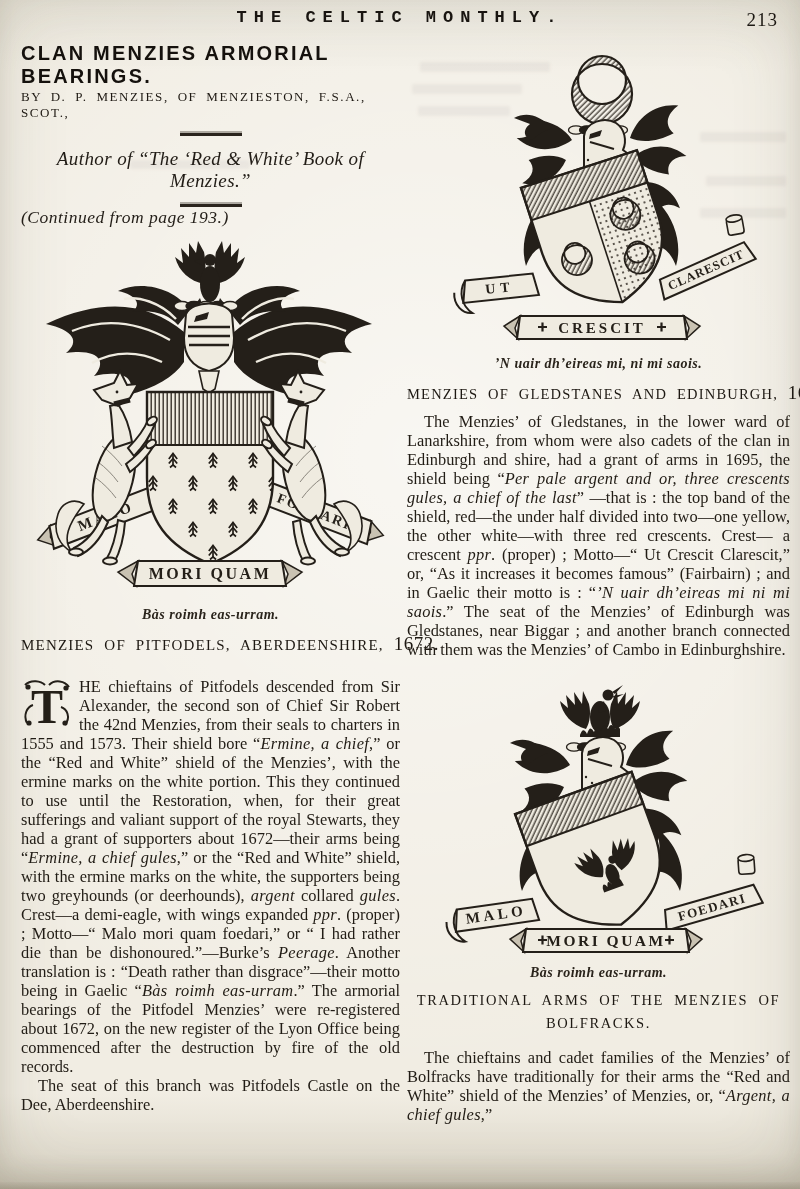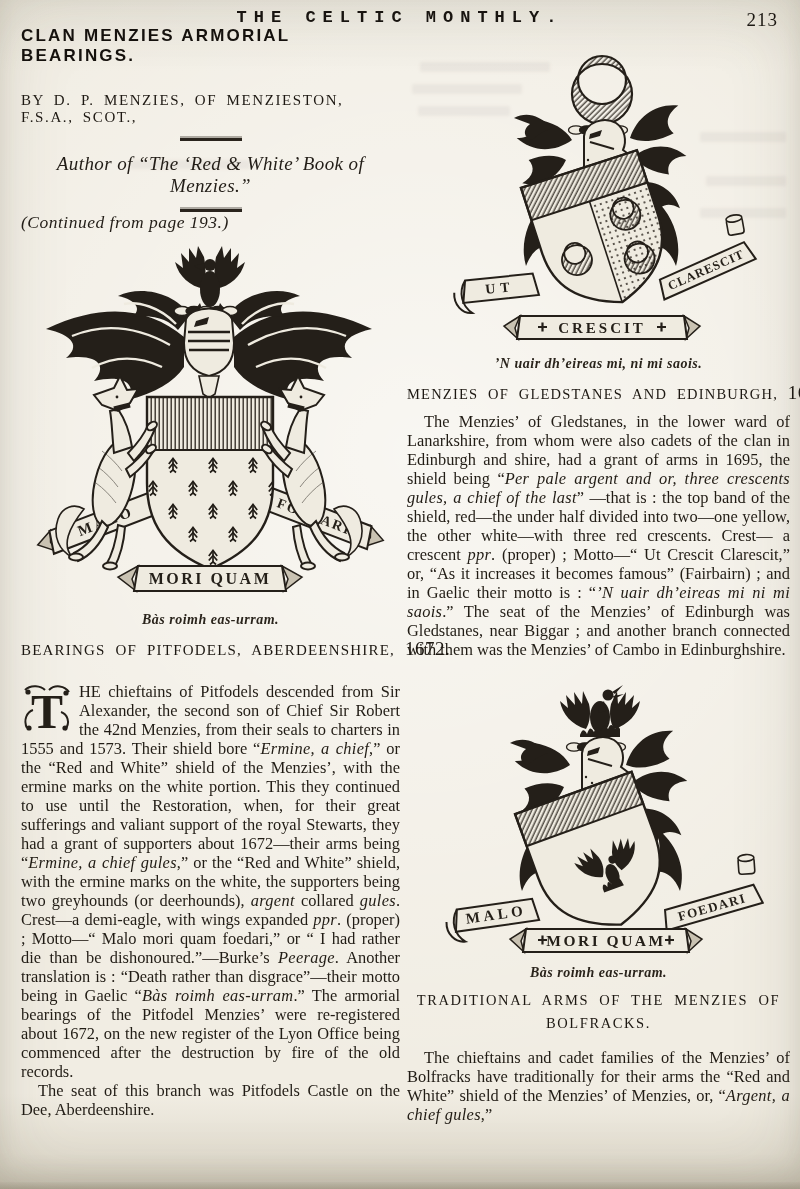--- a/index.html
+++ b/index.html
@@ -15,23 +15,23 @@
   .bottom-edge{position:absolute;left:0;right:0;bottom:0;height:7px;
     background:linear-gradient(180deg,rgba(120,110,88,.05),rgba(110,100,80,.28));}
   
   .hdr{position:absolute;top:8px;left:0;width:100%;text-align:center;}
   .hdr .jt{font-weight:bold;font-size:17px;letter-spacing:7px;color:#181410;font-family:Liberation Mono, monospace;}
   .pageno{position:absolute;top:9px;right:22px;font-size:19px;letter-spacing:1px;color:#1c1813;}
   
   .col{position:absolute;top:0;height:100%;}
   .col-left{left:21px;width:379px;}
   .col-right{left:407px;width:383px;}
-  .article-title{margin:26px 0 0;font-family:"Liberation Sans","DejaVu Sans",sans-serif;
-    font-weight:700;font-size:17px;letter-spacing:2.2px;color:#15110d;text-align:left;}
-  .byline{margin-top:26px;font-size:15px;letter-spacing:1.6px;word-spacing:4px;color:#1e1913;}
+  .article-title{margin:42px 0 0;font-family:"Liberation Sans","DejaVu Sans",sans-serif;
+    font-weight:700;font-size:20px;letter-spacing:2.2px;color:#15110d;text-align:left;}
+  .byline{margin-top:1px;font-size:13px;letter-spacing:1.6px;word-spacing:4px;color:#1e1913;}
   .rule{width:62px;height:3px;background:#2a241d;margin:12px auto 0;box-shadow:0 -2px 0 rgba(42,36,29,.35);}
   .authorline{margin-top:12px;font-style:italic;font-size:19px;text-align:center;letter-spacing:.4px;}
   .etcline{margin-top:11px;font-style:italic;font-size:15.5px;text-align:center;}
   .contline{font-style:italic;font-size:17.5px;letter-spacing:.5px;}
   .arms{display:block;margin:12px auto 0;}
   .arms-caption{margin-top:2px;text-align:center;font-style:italic;font-size:14px;
     font-weight:bold;color:#2a241c;letter-spacing:.5px;}
   .arms-heading{margin-top:10px;text-align:center;font-size:15px;letter-spacing:1.2px;
     word-spacing:5px;color:#1d1812;white-space:nowrap;}
   .arms-heading .yr{font-size:19px;letter-spacing:.5px;}
@@ -174,21 +174,21 @@
 
     <g transform="translate(188,334)">
       <path d="M-72,-13 L-92,-2 L-74,12 L-78,0 Z" fill="#c9c2b2" stroke="#241f19" stroke-width="1.5"></path>
       <path d="M72,-13 L92,-2 L74,12 L78,0 Z" fill="#c9c2b2" stroke="#241f19" stroke-width="1.5"></path>
       <path d="M-72,-13 H72 L76,12 H-76 Z" fill="#efebe0" stroke="#241f19" stroke-width="2"></path>
       <text x="0" y="5" text-anchor="middle" font-size="16" letter-spacing="2.5">MORI QUAM</text>
     </g>
   </svg>
 
   <div class="arms-caption">Bàs roimh eas-urram.</div>
-  <div class="arms-heading"><span>BEARINGS OF PITFODELS, ABERDEENSHIRE, </span><span class="yr">1672.</span></div>
+  <div class="arms-heading"><span>MENZIES OF PITFODELS, ABERDEENSHIRE, </span><span class="yr">1672.</span></div>
 
   <div class="body-par">
     <svg class="dropcap" viewBox="0 0 52 52">
       <path d="M4,6 C10,0 20,2 24,6 M28,6 C34,0 44,2 48,8 M6,44 C2,36 6,28 12,26 M44,46 C50,38 46,30 40,28" stroke="#241f19" stroke-width="2" fill="none"></path>
       <circle cx="7" cy="8" r="2.6" fill="#241f19"></circle>
         <circle cx="45" cy="9" r="2.6" fill="#241f19"></circle>
       <circle cx="8" cy="44" r="2.6" fill="#241f19"></circle>
         <circle cx="44" cy="44" r="2.6" fill="#241f19"></circle>
       <text x="26" y="44" text-anchor="middle" font-size="48" font-weight="bold">T</text>
     </svg><span>HE chieftains of Pitfodels descended from Sir Alexander, the second son of Chief Sir Robert the 42nd Menzies, from their seals to charters in 1555 and 1573.  Their shield bore “<i>Ermine, a chief</i>,” or the “Red and White” shield of the Menzies’, with the ermine marks on the white portion.  This they continued to use until the Restoration, when, for their great sufferings and valiant support of the royal Stewarts, they had a grant of supporters about 1672—their arms being “<i>Ermine, a chief gules</i>,” or the “Red and White” shield, with the ermine marks on the white, the supporters being two greyhounds (or deerhounds), <i>argent</i> collared <i>gules</i>.  Crest—a demi-eagle, with wings expanded <i>ppr</i>. (proper) ; Motto—“ Malo mori quam foedari,” or “ I had rather die than be dishonoured.”—Burke’s <i>Peerage</i>.  Another translation is : “Death rather than disgrace”—their motto being in Gaelic “<i>Bàs roimh eas-urram</i>.”  The armorial bearings of the Pitfodel Menzies’ were re-registered about 1672, on the new register of the Lyon Office being commenced after the destruction by fire of the old records.</span>

